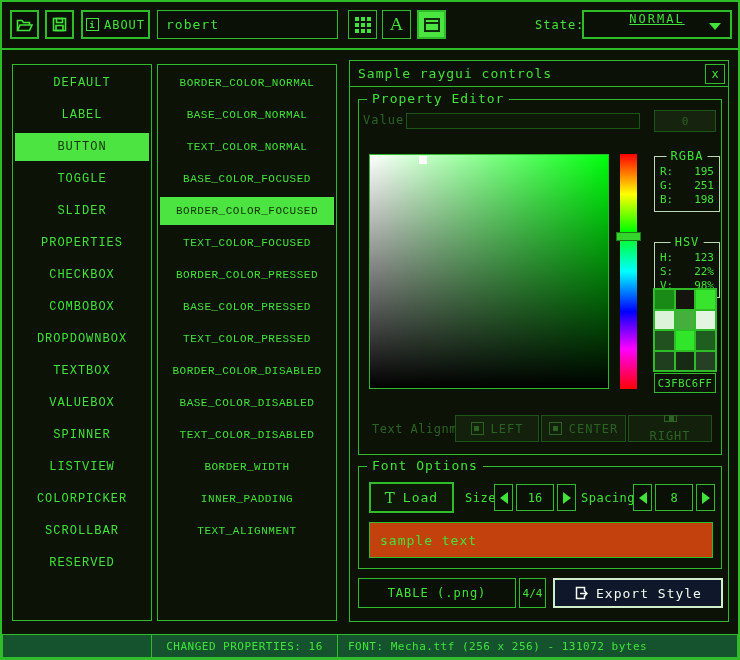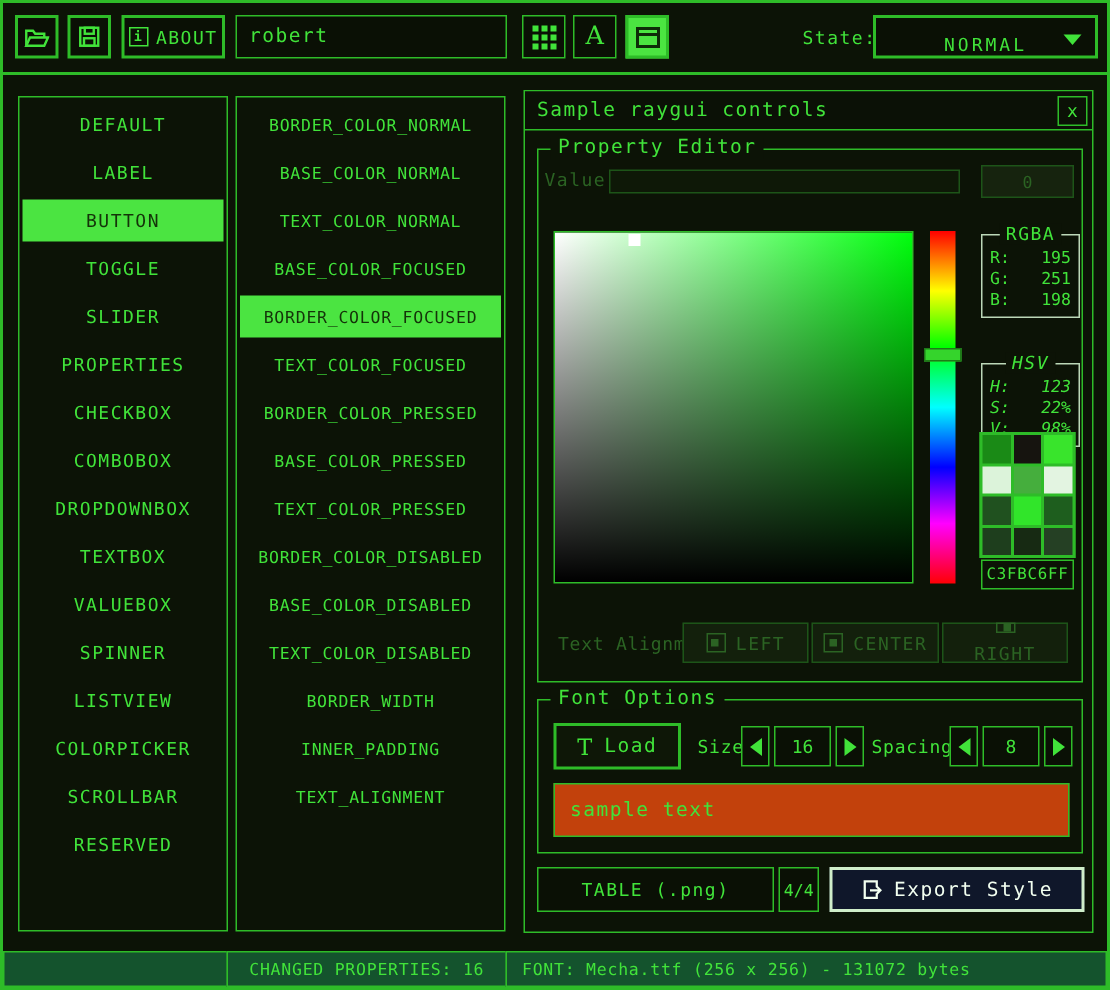--- a/index.html
+++ b/index.html
@@ -28,28 +28,28 @@
   .input-name{position:absolute;left:155px;top:8px;width:181px;height:29px;background:var(--input-bg);border:1px solid var(--green);color:var(--text);font-family:inherit;font-size:13px;letter-spacing:1px;padding:0 8px;outline:none;}
   .btn-grid{left:346px;border-width:1px;}
   .btn-font{left:380px;border-width:1px;}
   .btn-window{left:415px;background:var(--sel-bg);border-color:var(--green);}
   .grid-icon{display:grid;grid-template-columns:repeat(3,4px);grid-template-rows:repeat(3,4px);gap:2px;}
   .grid-icon span{background:var(--text);}
   .font-a{font-family:"DejaVu Serif",serif;font-size:17px;color:var(--text);line-height:1;}
   .window-glyph{width:16px;height:14px;border:2px solid #0e2c08;position:relative;}
   .window-glyph::after{content:"";position:absolute;left:0;right:0;top:2px;height:2px;background:#0e2c08;}
   .state-label{position:absolute;left:533px;top:16px;font-size:12px;letter-spacing:1px;}
-  .state-dropdown{position:absolute;left:580px;top:8px;width:150px;height:29px;border:2px solid var(--green);background:var(--input-bg);display:flex;align-items:flex-end;justify-content:center;font-size:12px;letter-spacing:2px;cursor:pointer;}
+  .state-dropdown{position:absolute;left:580px;top:8px;width:150px;height:29px;border:2px solid var(--green);background:var(--input-bg);display:flex;align-items:flex-start;justify-content:center;font-size:12px;letter-spacing:2px;cursor:pointer;text-decoration:underline;}
   .tri-down{position:absolute;right:9px;top:11px;width:0;height:0;border-left:6px solid transparent;border-right:6px solid transparent;border-top:7px solid var(--text);}
 
   
   .panel-list{position:absolute;top:62px;height:557px;border:1px solid var(--green);padding-top:2px;}
   .controls-panel{left:10px;width:140px;}
   .properties-panel{left:155px;width:180px;}
-  .list-item{height:32px;display:flex;align-items:center;justify-content:center;font-size:12px;letter-spacing:1px;cursor:pointer;}
+  .list-item{height:32px;display:flex;align-items:center;justify-content:center;font-size:12px;letter-spacing:1px;cursor:pointer;font-family:Liberation Mono, monospace;}
   .properties-panel .list-item{font-size:11px;letter-spacing:0.5px;}
   .list-item.selected{background:var(--sel-bg);color:var(--sel-text);height:28px;margin:2px;}
 
   
   .window{position:absolute;left:347px;top:58px;width:380px;height:562px;border:1px solid var(--green);background:var(--bg);}
   .titlebar{height:26px;border-bottom:1px solid var(--green);display:flex;align-items:center;padding-left:8px;font-size:13px;letter-spacing:1px;background:#0b1106;}
   .close-btn{position:absolute;right:3px;top:3px;width:20px;height:20px;border:1px solid var(--green);display:flex;align-items:center;justify-content:center;font-size:12px;cursor:pointer;}
 
   .groupbox{position:absolute;border:1px solid var(--green);}
   .groupbox>.legend{position:absolute;top:-8px;left:8px;background:var(--bg);padding:0 5px;font-size:13px;letter-spacing:1px;line-height:14px;}
@@ -63,21 +63,21 @@
   .picker{position:absolute;left:10px;top:54px;width:240px;height:235px;border:1px solid var(--green);
     background:linear-gradient(to top, #000, rgba(0,0,0,0)), linear-gradient(to right, #fff, #00ff0d);cursor:crosshair;}
   .picker-cursor{position:absolute;left:49px;top:1px;width:8px;height:8px;background:#fff;}
   .hue-bar{position:absolute;left:261px;top:54px;width:17px;height:235px;cursor:pointer;
     background:linear-gradient(to bottom, #ff0000 0%, #ffff00 17%, #00ff00 33%, #00ffff 50%, #0000ff 67%, #ff00ff 83%, #ff0004 100%);}
   .hue-handle{position:absolute;left:257px;top:132px;width:25px;height:9px;background:#35d42c;border:1px solid #1e7a18;cursor:grab;}
 
   .mini-group{position:absolute;width:66px;border:1px solid var(--pale);padding:8px 5px 4px 5px;}
   .mini-group>.legend{position:absolute;top:-8px;left:50%;transform:translateX(-50%);background:var(--bg);padding:0 4px;font-size:12px;letter-spacing:1px;line-height:14px;white-space:nowrap;}
   .rgba-group{left:295px;top:56px;height:56px;}
-  .hsv-group{left:295px;top:142px;height:56px;font-style:italic;}
+  .hsv-group{left:295px;top:142px;height:56px;}
   .mini-row{display:flex;justify-content:space-between;font-size:11px;line-height:14px;}
 
   .swatch-grid{position:absolute;left:294px;top:188px;width:64px;height:84px;border:2px solid var(--green);background:var(--green);display:grid;grid-template-columns:repeat(3,1fr);grid-template-rows:repeat(4,1fr);gap:2px;}
   .hex-box{position:absolute;left:295px;top:273px;width:62px;height:20px;border:1px solid var(--green);display:flex;align-items:center;justify-content:center;font-size:10.5px;letter-spacing:0.5px;cursor:text;}
 
   .align-row{position:absolute;left:0;top:315px;width:364px;height:28px;}
   .align-label{position:absolute;left:13px;top:7px;font-size:12px;color:var(--dim-text);letter-spacing:0.5px;white-space:nowrap;}
   .align-btn{position:absolute;top:0;height:27px;border:1px solid var(--dim-border);background:#13200c;color:var(--dim-text);display:flex;align-items:center;justify-content:center;gap:7px;font-size:12px;letter-spacing:1px;cursor:pointer;}
   .align-left-btn{left:96px;width:84px;}
   .align-center-btn{left:182px;width:85px;}

